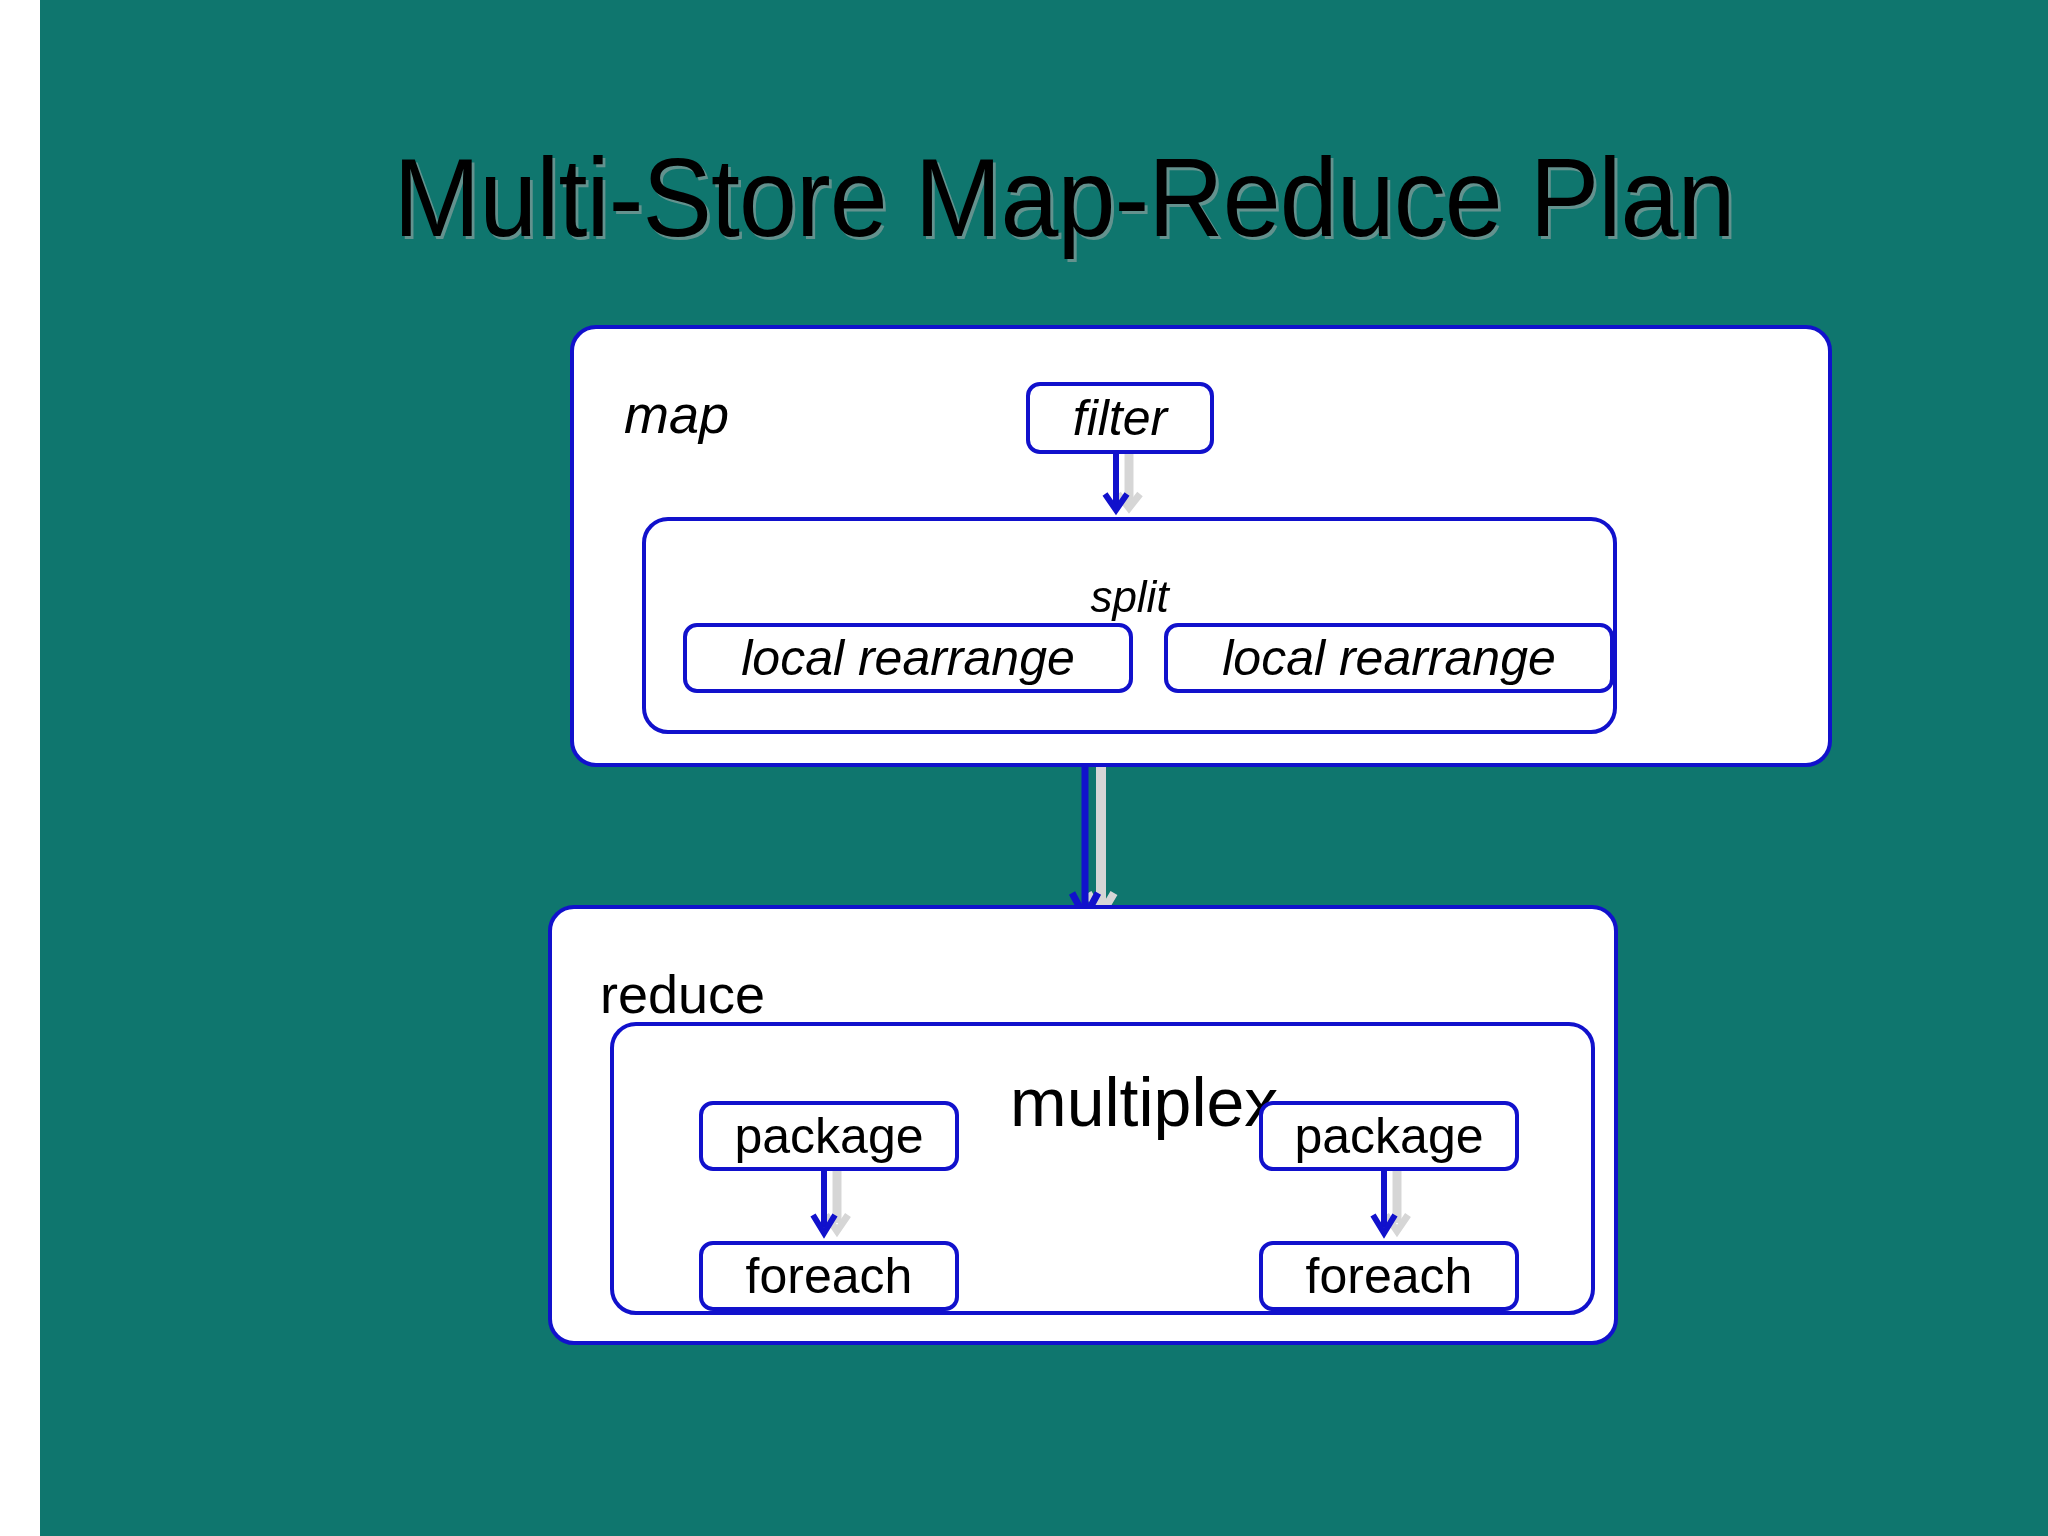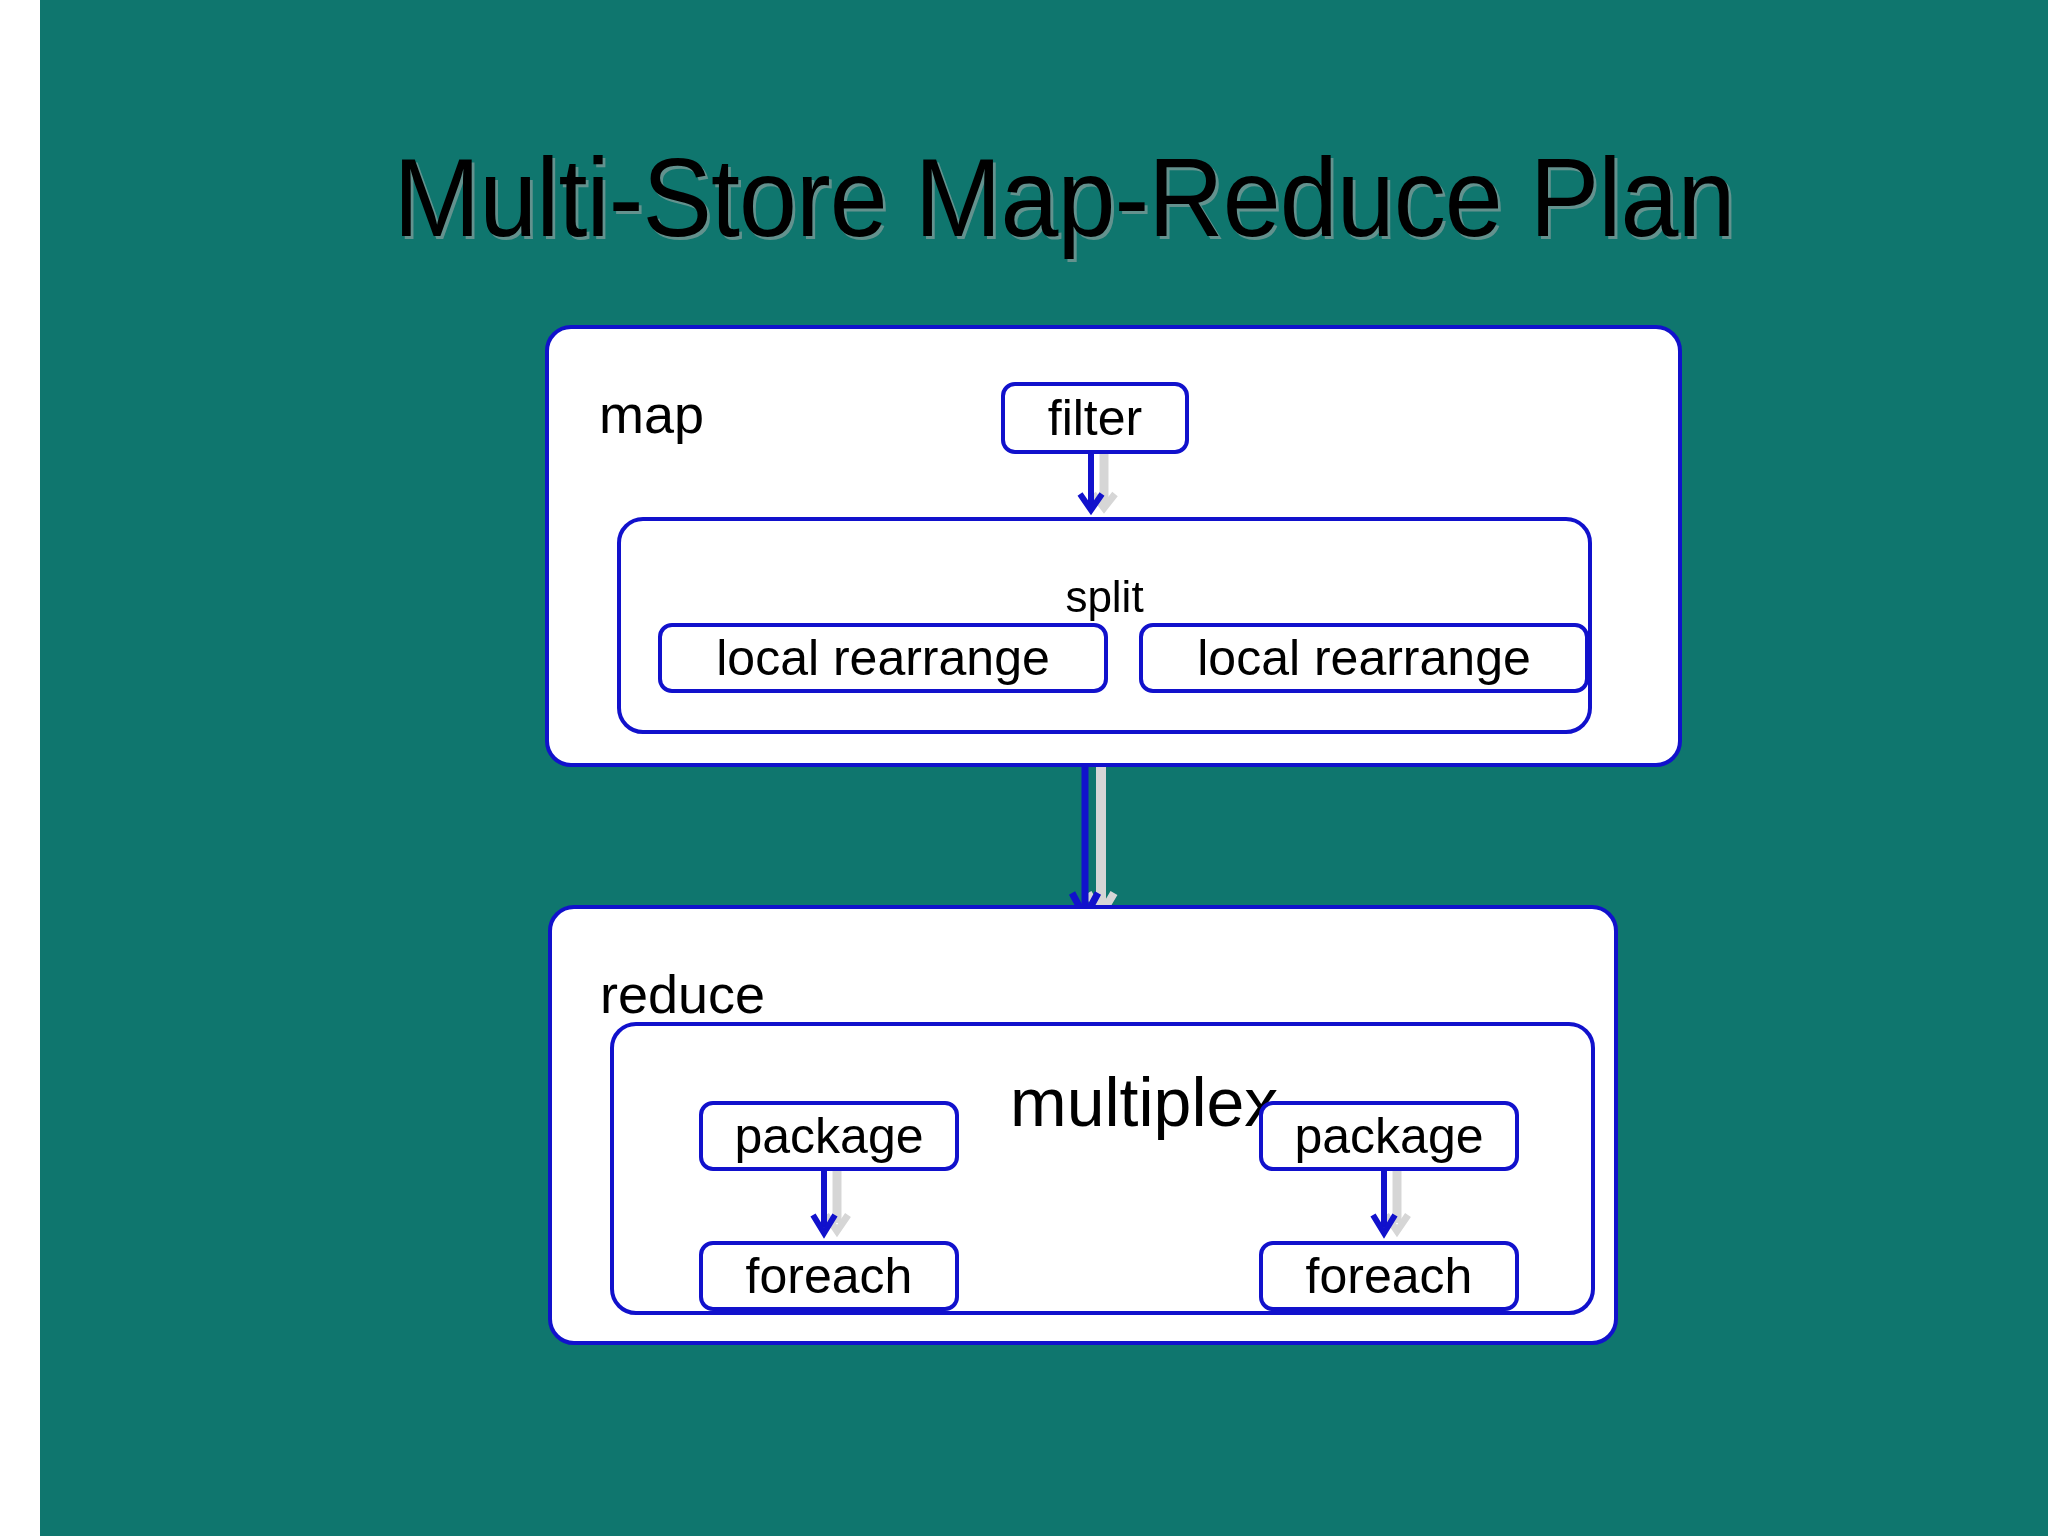--- a/index.html
+++ b/index.html
@@ -121,21 +121,21 @@
   }
   #yahoo-logo svg { display: block; }
 </style>
 </head>
 <body>
 
 <div id="slide">
 
   <div id="slide-title">Multi-Store Map-Reduce Plan</div>
 
-  <div class="node" style="left:505px; top:325px; width:1137px; height:442px;">
+  <div class="node" style="left:530px; top:325px; width:1262px; height:442px;font-style:italic;">
 
     <div class="container-label" style="left:50px; top:58px; font-size:54px;">map</div>
 
     <div class="node small" style="left:452px; top:53px; width:188px; height:72px;padding-left:29px;">
       <span class="node-label" style="font-size:50px;">filter</span>
     </div>
 
     <div class="arrow" style="left:528px; top:125px; width:60px; height:62px;">
       <svg width="60" height="62" viewBox="0 0 60 62">
 

